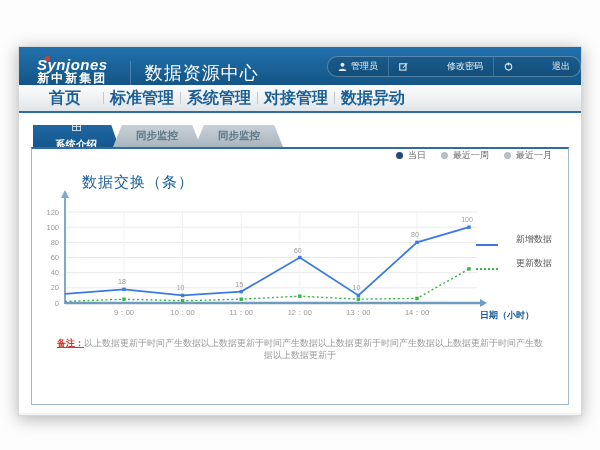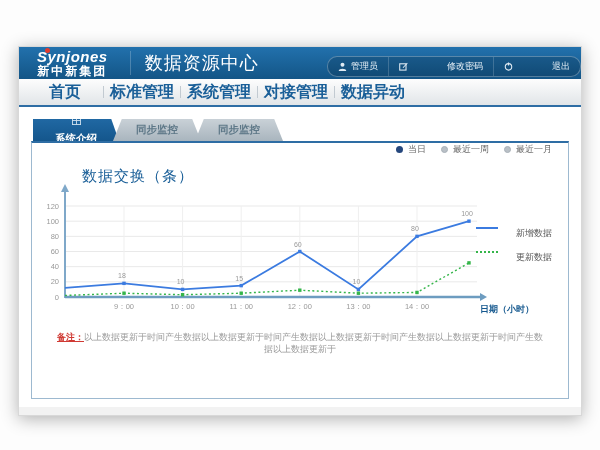--- a/index.html
+++ b/index.html
@@ -2,21 +2,21 @@
 <html><head>
 <meta charset="utf-8">
 <style>
   * { margin:0; padding:0; box-sizing:border-box; }
   html,body { width:600px; height:450px; overflow:hidden;
     font-family:"Liberation Sans","DejaVu Sans",sans-serif; background:#fdfdfd; }
   .window { position:absolute; left:18px; top:46px; width:564px; height:370px;
     background:#f2f2f2; box-shadow:0 3px 16px rgba(0,0,0,.30); border:1px solid #d8d8d8; }
 
   
-  .hdr { height:32px; background:linear-gradient(#2271ad,#135586); display:flex; align-items:center; padding:0 12px; position:relative; }
+  .hdr { height:38px; background:linear-gradient(#2271ad,#135586); display:flex; align-items:flex-end; padding:0 12px; position:relative; }
   .logo { position:relative; color:#fff; text-align:center; line-height:1.05; padding:0 6px; }
   .logo .l1 { font-size:15px; font-weight:bold; font-style:italic; letter-spacing:.5px; }
   .logo .l2 { font-size:12px; font-weight:bold; letter-spacing:2px; }
   .logo .dot { position:absolute; top:-1px; left:14px; width:5px; height:5px; border-radius:50%; background:#e23b2e; }
   .app-title { color:#fff; font-size:18px; margin-left:16px; padding-left:14px; border-left:1px solid rgba(255,255,255,.22); letter-spacing:1px; }
   .hdr-right { position:absolute; right:0; top:9px; display:flex; align-items:stretch;
     background:rgba(0,0,0,.14); border:1px solid rgba(255,255,255,.28); border-radius:10px; overflow:hidden; }
   .hbtn { display:flex; align-items:center; gap:4px; color:#e8f1f8; font-size:9px; padding:3px 10px; cursor:pointer; }
   .hbtn + .hbtn { border-left:1px solid rgba(255,255,255,.18);gap:39px; }
   .hbtn svg { display:block; }
@@ -43,21 +43,21 @@
   .filter { display:flex; align-items:center; gap:5px; font-size:9px; color:#666; cursor:pointer; }
   .fdot { width:7px; height:7px; border-radius:50%; }
   .fdot.sel { background:#25477d; }
   .fdot.uns { background:#b9c0c6; border:1px solid #a8b0b7; }
 
   .ylabel { position:absolute; left:14px; top:24px; font-size:15px; font-weight:normal; color:#1a5f98; letter-spacing:1px;margin-left:36px; }
   .chart-wrap { position:absolute; left:0; top:0; width:538px; height:232px; }
   .chart-wrap svg { position:absolute; left:0; top:0; }
 
   .legend { position:absolute; right:16px; top:84px; display:flex; flex-direction:column; gap:11px; }
-  .lg-row { display:flex; align-items:flex-start; gap:18px; font-size:9px; color:#555; }
+  .lg-row { display:flex; align-items:flex-end; gap:18px; font-size:9px; color:#555; }
   .sw { width:22px; height:0; }
   .sw.solid { border-top:2px solid #3b7be0; }
   .sw.dotted { border-top:2px dotted #35b54a; }
 
   .note { position:absolute; left:0; right:0; bottom:42px; text-align:center; font-size:9px; color:#9a9a9a; padding:0 22px; line-height:1.4; }
   .note .pfx { color:#d03a34; font-weight:bold;text-decoration:underline; }
 </style>
 </head>
 <body>
 

